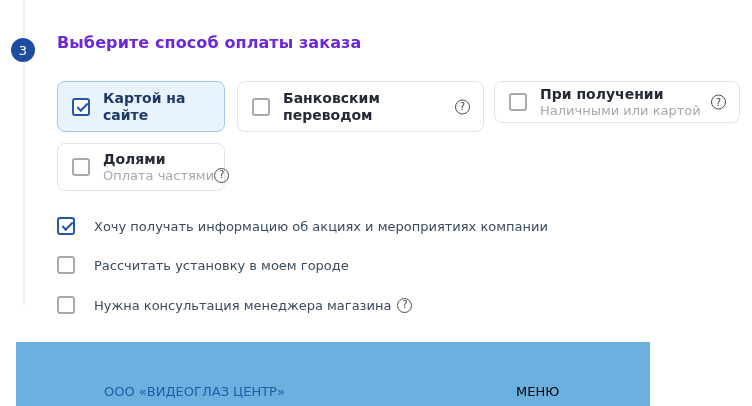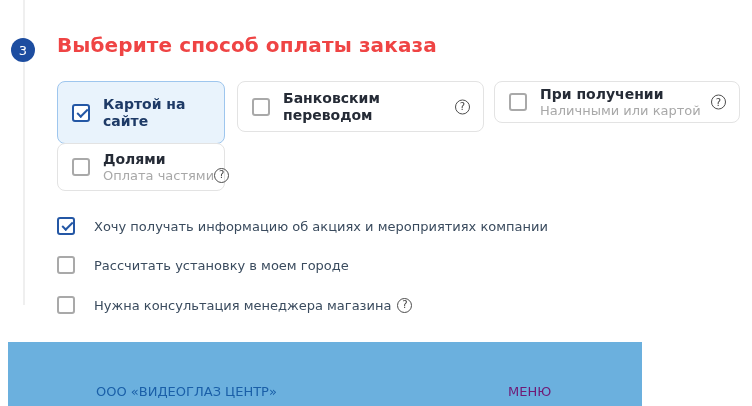--- a/index.html
+++ b/index.html
@@ -14,29 +14,29 @@
     background:#efefef;
   }
   .step-circle {
     position:absolute; left:11px; top:38px; width:24px; height:24px;
     border-radius:50%; background:#1d4da0; color:#fff;
     display:flex; align-items:center; justify-content:center;
     font-size:13px; z-index:2;
   }
   .heading {
     position:absolute; left:57px; top:33px;
-    font-size:20px; font-weight:bold; color:#ef4444; letter-spacing:.1px;
+    font-size:16px; font-weight:bold; color:#6d28d9; letter-spacing:.1px;
   }
   .card {
     position:absolute; background:#fff; border:1px solid #e3e3e3;
     border-radius:8px; display:flex; align-items:center;
     padding:6px 14px; cursor:pointer;
   }
   .card.selected { background:#e9f3fc; border:1px solid #9ec6ee; }
-  .card1 { left:57px;  top:81px;  width:168px; height:63px; }
+  .card1 { left:57px;  top:81px;  width:168px; height:51px; }
   .card2 { left:237px; top:81px;  width:247px; height:51px; }
   .card3 { left:494px; top:81px;  width:246px; height:42px; }
   .card4 { left:57px;  top:143px; width:168px; height:48px; }
   .cb {
     position:relative; width:18px; height:18px; flex:0 0 18px;
     border:2px solid #a9a9a9; border-radius:3px; background:#fff;
     cursor:pointer;
   }
   .cb.checked { border-color:#2457a5; }
   .cb.checked::after {
@@ -60,30 +60,30 @@
   .sub-row { display:flex; align-items:center; }
   .check-row {
     position:absolute; left:57px; display:flex; align-items:center;
     gap:19px; cursor:pointer;
   }
   .check-row .label { font-size:13px; color:#3a4b5e; display:flex; align-items:center; gap:6px; }
   .row1 { top:217px; }
   .row2 { top:256px; }
   .row3 { top:296px; }
   .footer {
-    position:absolute; left:8px; top:342px; width:634px; height:64px;
+    position:absolute; left:16px; top:342px; width:634px; height:64px;
     background:#6bb0de;
     padding-left:28px;
   }
   .footer-inner { position:absolute; top:42px; left:0; width:100%; }
   .footer-company {
     position:absolute; left:88px; top:0; font-size:13px; color:#1a5fa8;
   }
   .footer-menu {
-    position:absolute; left:500px; top:0; font-size:13px; color:#701a75;
+    position:absolute; left:500px; top:0; font-size:13px; color:#000000;
   }
 </style>
 </head>
 <body>
 
 <div class="stage">
 
   <div class="vline"></div>
 
   <div class="step-circle">

